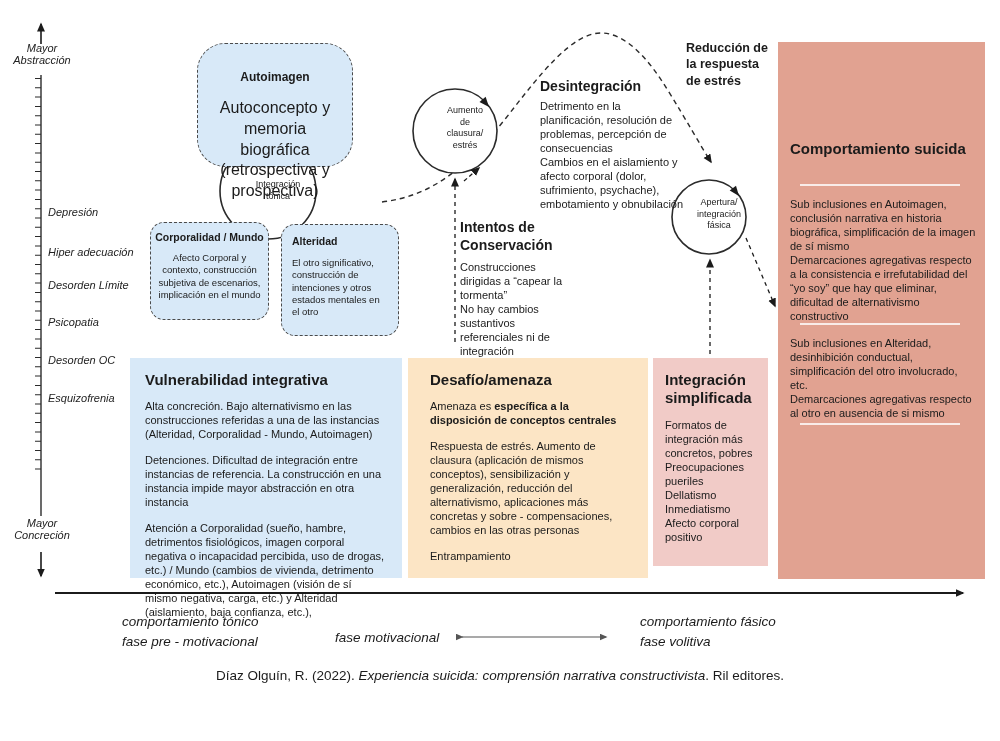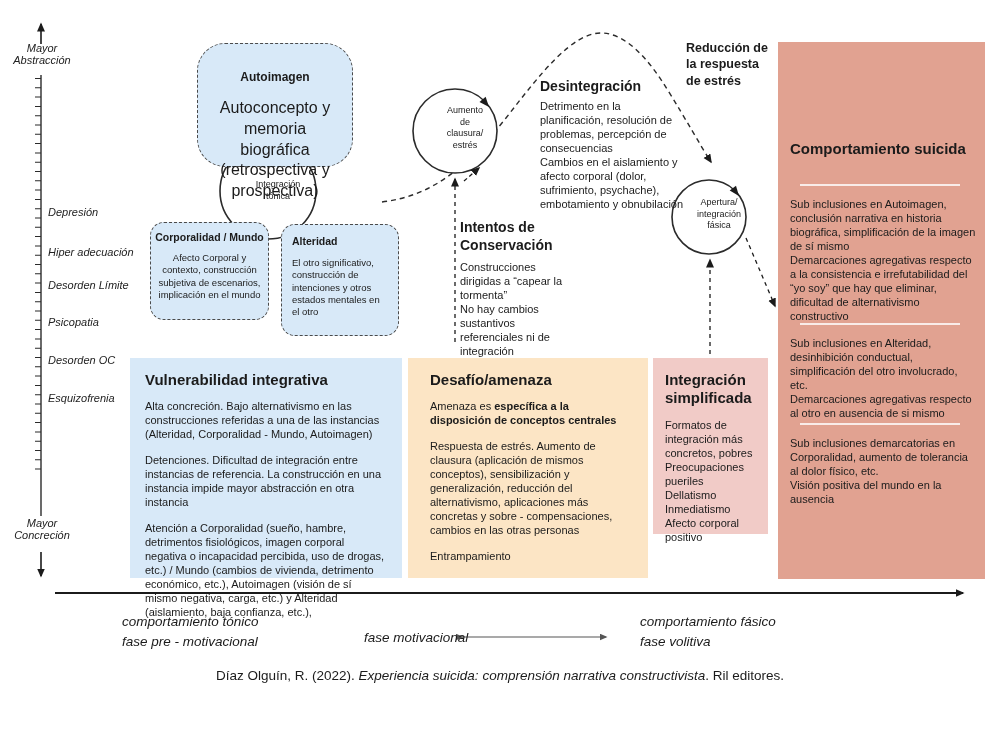--- a/index.html
+++ b/index.html
@@ -135,43 +135,41 @@
     <p class="body11">Atención a Corporalidad (sueño, hambre, detrimentos fisiológicos, imagen corporal negativa o incapacidad percibida, uso de drogas, etc.) / Mundo (cambios de vivienda, detrimento económico, etc.), Autoimagen (visión de sí mismo negativa,  carga, etc.) y Alteridad (aislamiento, baja confianza, etc.),</p>
   </div>
 
   <div class="abs phase" style="left:408px; top:358px; width:240px; height:220px; background:#fce5c5; padding:13px 22px;">
     <h2>Desafío/amenaza</h2>
     <p class="body11" style="margin-bottom:12px;"><span>Amenaza es </span><span class="b">específica a la disposición de conceptos centrales</span></p>
     <p class="body11" style="margin-bottom:12px;">Respuesta de estrés. Aumento de clausura (aplicación de mismos conceptos), sensibilización y generalización, reducción del alternativismo, aplicaciones más concretas y sobre - compensaciones, cambios en las otras personas</p>
     <p class="body11">Entrampamiento</p>
   </div>
 
-  <div class="abs phase" style="left:653px; top:358px; width:115px; height:176px; background:#f1cbc7; padding:13px 12px;">
+  <div class="abs phase" style="left:653px; top:358px; width:115px; height:208px; background:#f1cbc7; padding:13px 12px;">
     <h2 style="line-height:1.2;">Integración simplificada</h2>
     <div class="body11 ml">Formatos de integración más concretos, pobres
 Preocupaciones pueriles
 Dellatismo
 Inmediatismo
 Afecto corporal positivo</div>
   </div>
 
   <div class="abs phase" style="left:778px; top:42px; width:207px; height:537px; background:#e1a291;">
     <h2 class="abs" style="left:12px; top:98px; font-size:15px;">Comportamiento suicida</h2>
     <div class="abs divider" style="left:22px; top:142px; width:160px;"></div>
     <div class="abs body11 ml" style="left:12px; top:156px; width:186px;">Sub inclusiones en Autoimagen, conclusión narrativa en historia biográfica, simplificación de la imagen de sí mismo
 Demarcaciones agregativas respecto a la consistencia e irrefutabilidad del “yo soy” que hay que eliminar, dificultad de alternativismo constructivo</div>
     <div class="abs divider" style="left:22px; top:281px; width:160px;"></div>
     <div class="abs body11 ml" style="left:12px; top:295px; width:186px;">Sub inclusiones en Alteridad, desinhibición conductual, simplificación del otro involucrado, etc.
 Demarcaciones agregativas respecto al otro en ausencia de si mismo</div>
     <div class="abs divider" style="left:22px; top:381px; width:160px;"></div>
-    <div class="abs body11 ml" style="left:12px; top:395px; width:186px;">Sub inclusiones demarcatorias en Corporalidad, aumento de  tolerancia al dolor físico, etc.
-Visión positiva del mundo en la ausencia</div>
   </div>
 
   <div class="abs it ml" style="left:122px; top:612px; font-size:13.5px; line-height:1.45;">comportamiento tónico
 fase pre - motivacional</div>
-  <div class="abs it" style="left:335px; top:630px; font-size:13.5px;margin-left:29px;">fase motivacional</div>
+  <div class="abs it" style="left:335px; top:630px; font-size:13.5px;">fase motivacional</div>
   <div class="abs it ml" style="left:640px; top:612px; font-size:13.5px; line-height:1.45;">comportamiento fásico
 fase volitiva</div>
 
   <div class="abs ctr" style="left:0; top:668px; width:1000px; font-size:13.5px;"><span>Díaz Olguín, R.  (2022). </span><span class="it">Experiencia suicida: comprensión narrativa constructivista</span><span>. Ril editores.</span></div>
 
 </div>
 
 </body></html>

